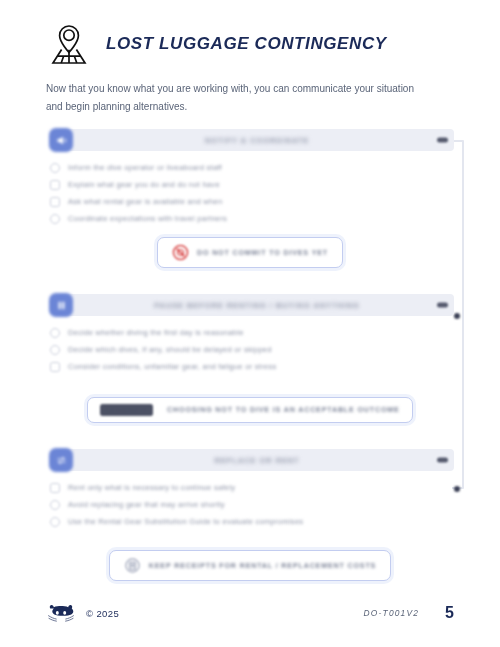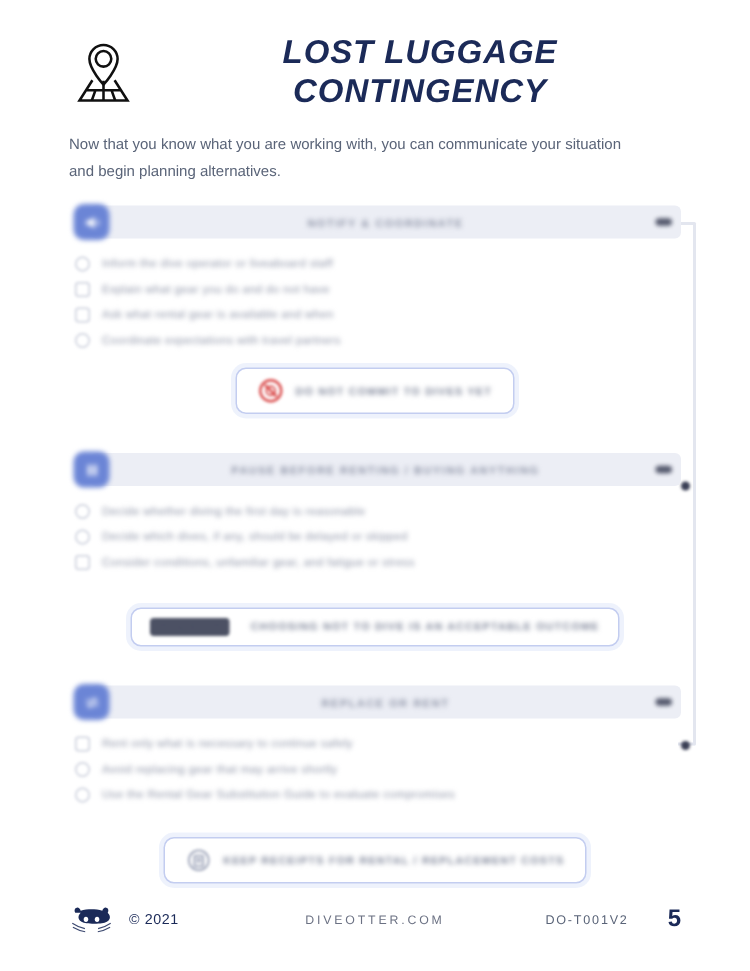--- a/index.html
+++ b/index.html
@@ -26,26 +26,25 @@
 
   
   .header {
     display: flex;
     align-items: center;
     gap: 14px;
     padding: 22px 46px 0 46px;
   }
   .header-icon { width: 46px; height: 44px; flex: 0 0 auto; }
   .header-title {
-    font-size: 22px;
+    font-size: 17px;
     font-weight: 700;
     font-style: italic;
     letter-spacing: 0.6px;
     color: #1b2a58;
-    text-align: center;
   }
 
   .subtitle {
     padding: 14px 46px 0 46px;
     font-size: 10px;
     line-height: 1.75;
     color: #5a6478;
     text-align: justify;
     max-width: 460px;
   }
@@ -225,20 +224,21 @@
     left: 0; right: 0;
     text-align: center;
     font-size: 8.2px;
     letter-spacing: 1.9px;
     color: #6b7governo;
     color: #6b7183;
   }
   .footer-code {
     margin-left: auto;
     font-size: 8.4px;
+    font-style: italic;
     letter-spacing: 1.2px;
     color: #5a6478;
     margin-right: 26px;
   }
   .footer-page {
     font-size: 16px;
     font-weight: 700;
     color: #1b2a58;
   }
 </style>
@@ -393,19 +393,18 @@
         <ellipse cx="11.3" cy="10.9" rx="1.5" ry="1.8" fill="#ffffff"></ellipse>
         <ellipse cx="18.7" cy="10.9" rx="1.5" ry="1.8" fill="#ffffff"></ellipse>
         <g stroke="#1b2a58" stroke-width="0.75" fill="none" opacity="0.85">
           <path d="M2.2 13.5C5 15.4 8 16.6 10.6 17.1"></path>
           <path d="M2.6 16.2C5.4 17.8 8.2 18.8 10.8 19.2"></path>
           <path d="M27.8 13.5C25 15.4 22 16.6 19.4 17.1"></path>
           <path d="M27.4 16.2C24.6 17.8 21.8 18.8 19.2 19.2"></path>
         </g>
       </svg>
     </span>
-    <span class="footer-copy">© 2021</span>
-    <span class="footer-site">DIVEOTTER.COM</span>
+    <span class="footer-copy">© 2025</span>
     <span class="footer-code">DO-T001V2</span>
     <span class="footer-page">5</span>
   </div>
 
 </div>
 
 </body></html>

